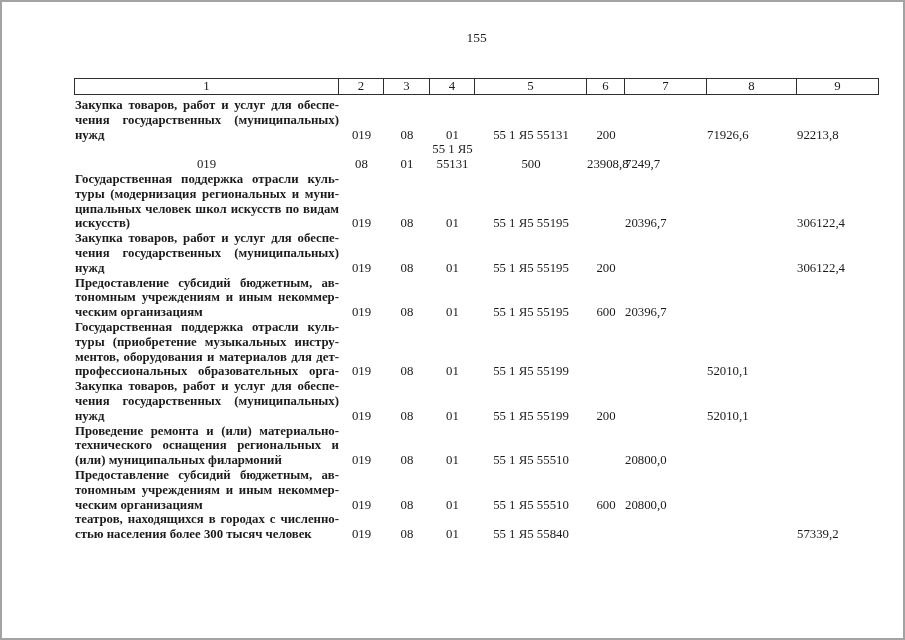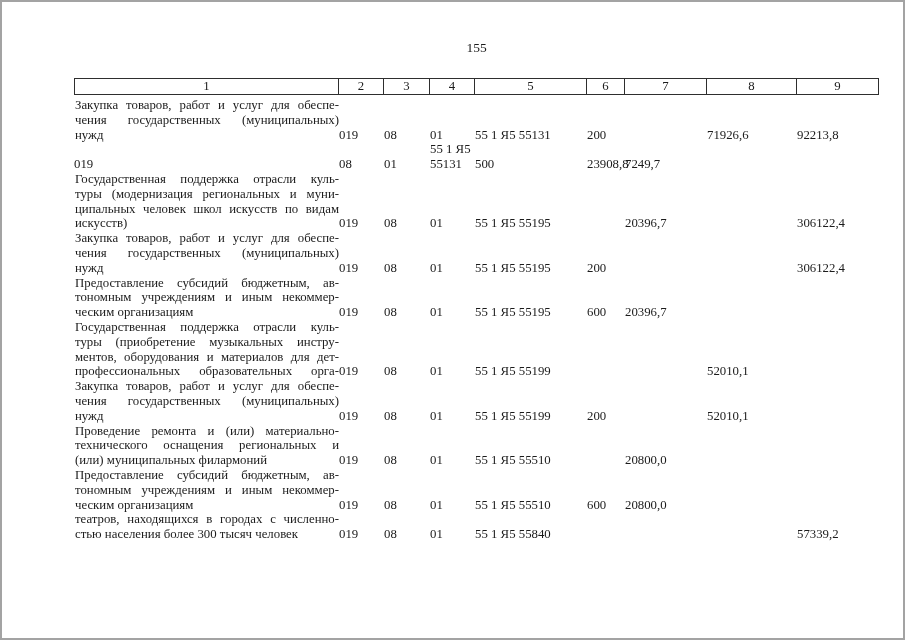--- a/index.html
+++ b/index.html
@@ -15,21 +15,20 @@
     overflow: hidden;
   }
   .pageno {
     position: absolute;
     top: 28px;
     left: 72px;
     width: 805px;
     text-align: center;
     font-size: 13.5px;
     line-height: 15px;
-    margin-top: 10px;
   }
   .doc-table {
     position: absolute;
     left: 72px;
     top: 76px;
     width: 805px;
   }
   .hrow {
     display: grid;
     grid-template-columns: 265px 45px 46px 45px 112px 38px 82px 90px 82px;
@@ -48,24 +47,24 @@
   .trow {
     display: grid;
     grid-template-columns: 265px 45px 46px 45px 112px 38px 82px 90px 82px;
     align-items: end;
   }
   .cell {
     font-size: 12.8px;
     line-height: 14.8px;
     box-sizing: border-box;
   }
-  .desc { padding-left: 1px; }
+  .desc { padding-left: 1px; font-weight: bold; }
   .dline { width: 264px; }
   .jl { text-align: justify; text-align-last: justify; }
-  .center { }
+  .center { text-align: center; }
   .right { padding-right: 2px; }
 </style>
 </head>
 <body>
 
 <div class="pageno">155</div>
 
 <div class="doc-table">
   <div class="hrow" id="thead">
       <div class="hcell">1</div>

